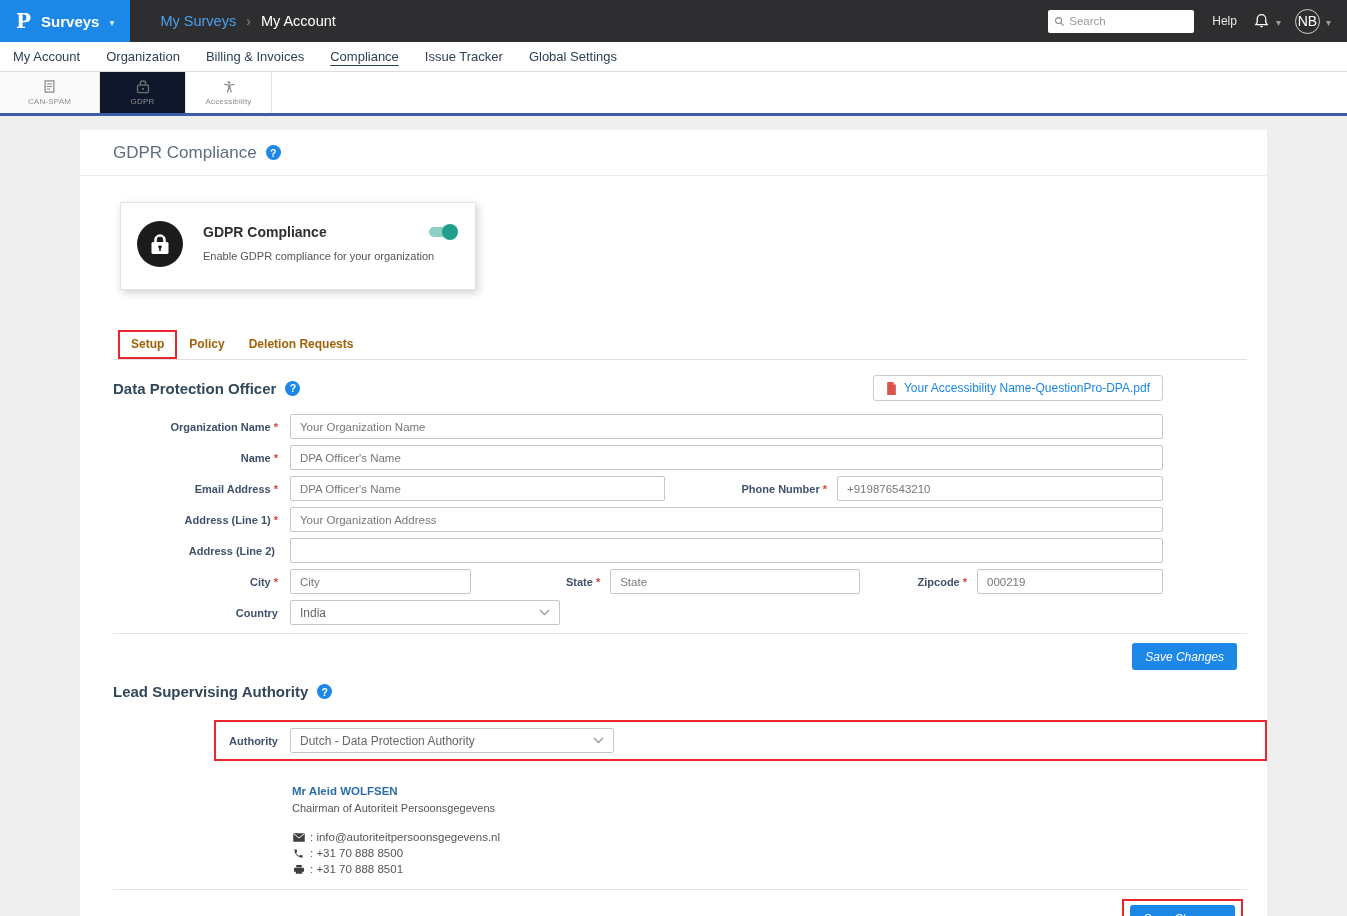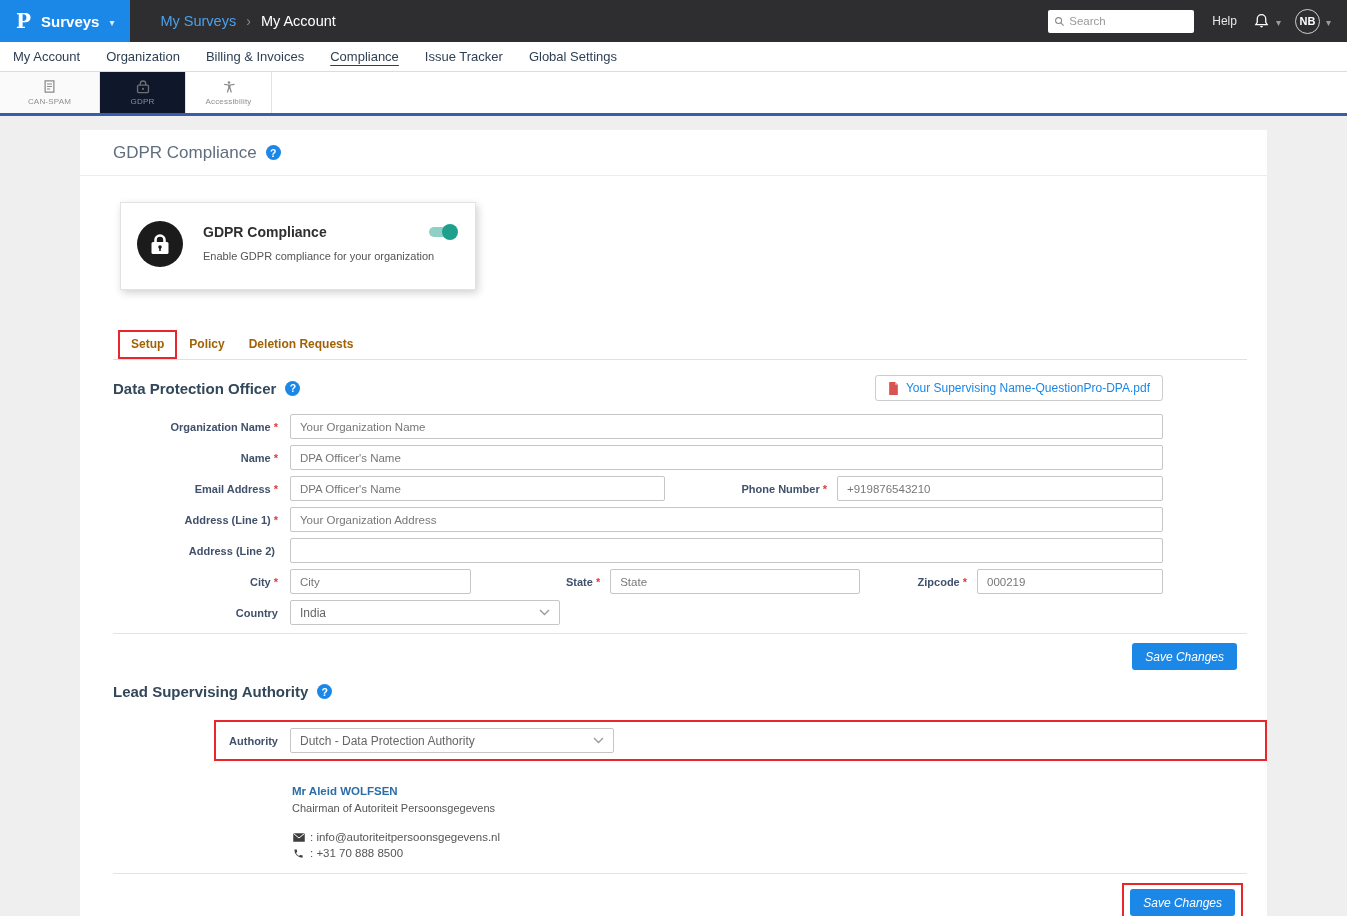--- a/index.html
+++ b/index.html
@@ -38,21 +38,21 @@
   }
   .search input {
     border: none; outline: none; width: 100%; font-size: 11.5px;
     font-family: "Liberation Sans", sans-serif; color: #444;
   }
   .search input::placeholder { color: #999; }
   .help-link { color: #e8e8e8; font-size: 12px; margin: 0 10px 0 12px; cursor: pointer; }
   .bell { display: inline-flex; cursor: pointer; }
   .avatar {
     width: 25px; height: 25px; border-radius: 50%; border: 1.5px solid #cfcfcf;
-    color: #fff; font-size: 11px; font-weight: bold;
+    color: #fff; font-size: 14px; font-weight: normal;
     display: inline-flex; align-items: center; justify-content: center; margin-left: 8px;
   }
 
   
   .mainnav {
     height: 30px; background: #fff; border-bottom: 1px solid #dcdcdc;
     display: flex; align-items: center;
   }
   .mainnav-item {
     padding: 0 13px; font-size: 13px; color: #2e3f54; text-decoration: none; cursor: pointer;
@@ -284,21 +284,21 @@
         <h2 class="section-title">Data Protection Officer</h2>
         <span class="help-icon"></span>
       </div>
       <button class="pdf-btn">
         <span style="display:inline-flex;">
           <svg width="11" height="13" viewBox="0 0 20 24">
               <path fill="#d9534f" d="M2 0h11l5 5v19H2z"></path>
               <path fill="#f4b0ad" d="M13 0l5 5h-5z"></path>
             </svg>
         </span>
-        <span>Your Supervising Name-QuestionPro-DPA.pdf</span>
+        <span>Your Accessibility Name-QuestionPro-DPA.pdf</span>
       </button>
     </div>
 
     <div class="form">
       <div class="frow">
         <label class="flabel"><span>Organization Name</span><span class="req">*</span></label>
         <input class="finput w-full" value="Your Organization Name" style="">
       </div>
       <div class="frow">
         <label class="flabel"><span>Name</span><span class="req">*</span></label>
@@ -381,20 +381,28 @@
           <span>: info@autoriteitpersoonsgegevens.nl</span>
         </div>
         <div class="contact-line">
           <span class="cicon">
             <svg width="11" height="11" viewBox="0 0 24 24">
                 <path fill="#3f3f3f" d="M6.6 10.8a15.1 15.1 0 0 0 6.6 6.6l2.2-2.2a1 1 0 0 1 1-.2 11.4 11.4 0 0 0 3.6.6 1 1 0 0 1 1 1V20a1 1 0 0 1-1 1A17 17 0 0 1 3 4a1 1 0 0 1 1-1h3.5a1 1 0 0 1 1 1 11.4 11.4 0 0 0 .6 3.6 1 1 0 0 1-.3 1z"></path>
               </svg>
           </span>
           <span>: +31 70 888 8500</span>
         </div>
+        <div class="contact-line">
+          <span class="cicon">
+            <svg width="12" height="11" viewBox="0 0 24 24">
+                <path fill="#3f3f3f" d="M6 2h12v5H6zM3 8h18a2 2 0 0 1 2 2v7h-4v4H5v-4H1v-7a2 2 0 0 1 2-2zm4 8h10v4H7z"></path>
+              </svg>
+          </span>
+          <span>: +31 70 888 8501</span>
+        </div>
       </div>
     </div>
 
     <div class="divider" style="margin-top:14px;"></div>
     <div class="save-row" style="padding-right:24px;">
       <span class="ann-outline ann-save">
         <button class="btn-primary">Save Changes</button>
       </span>
     </div>
 

